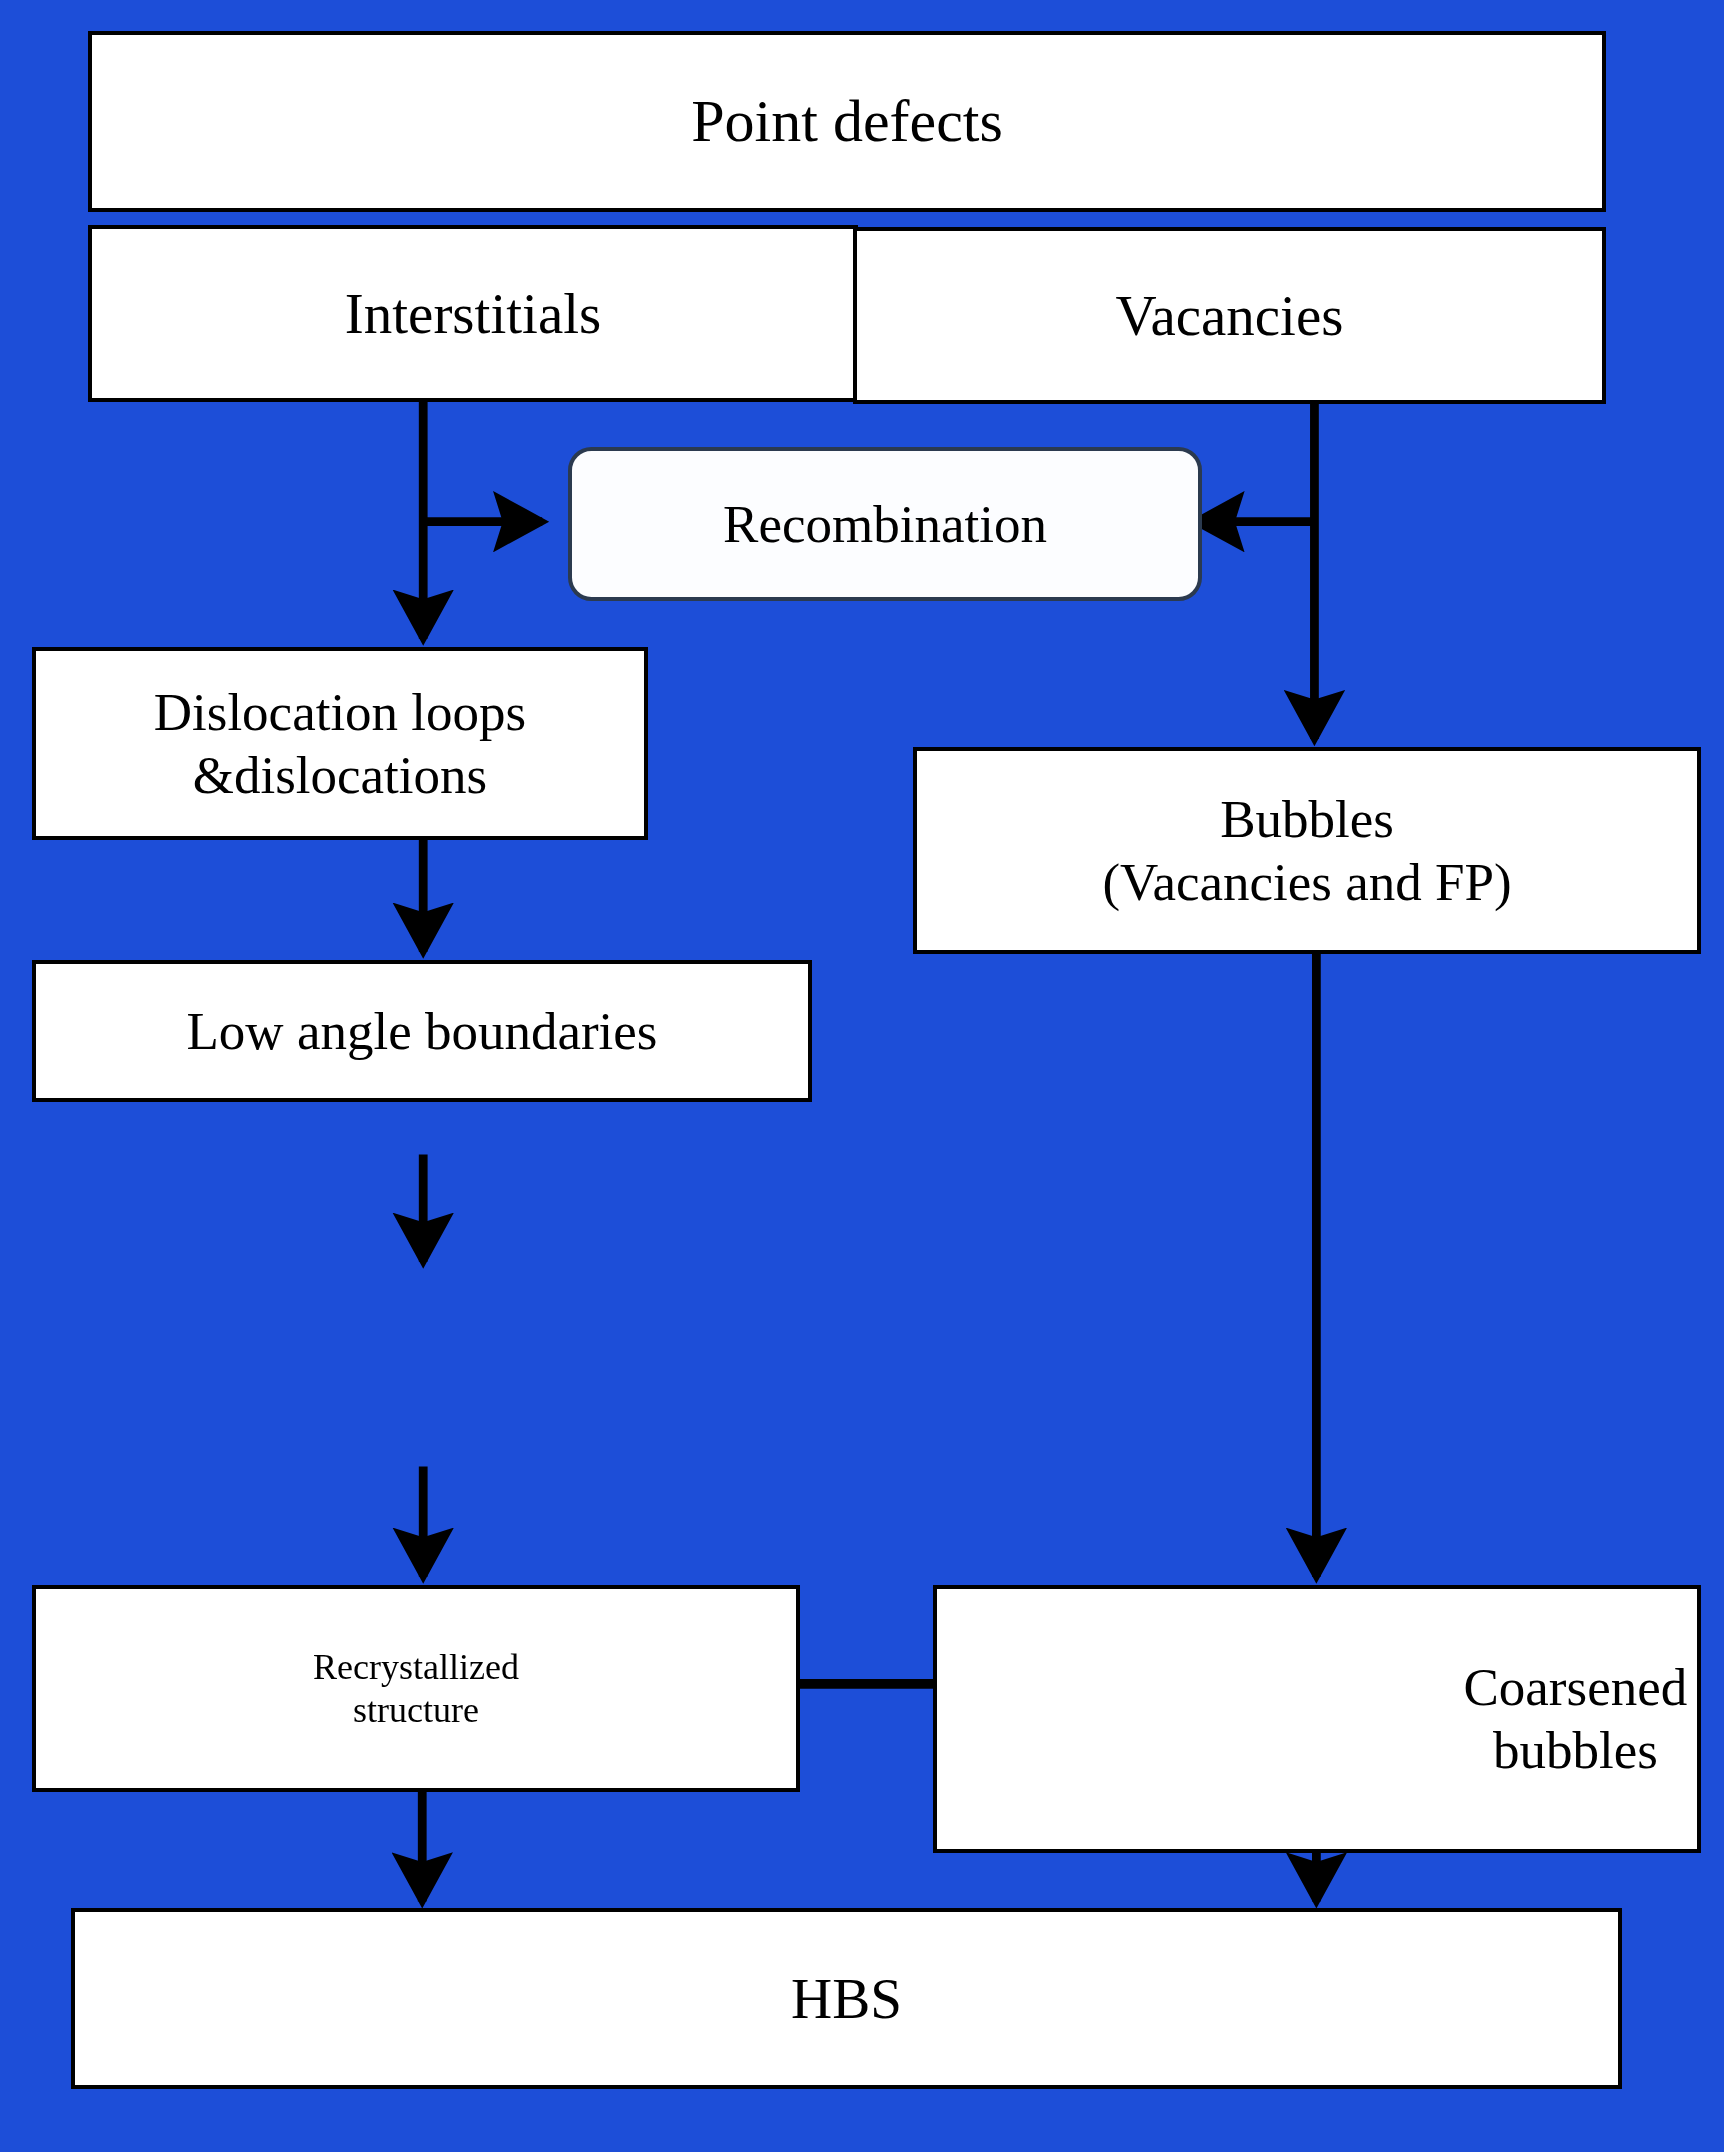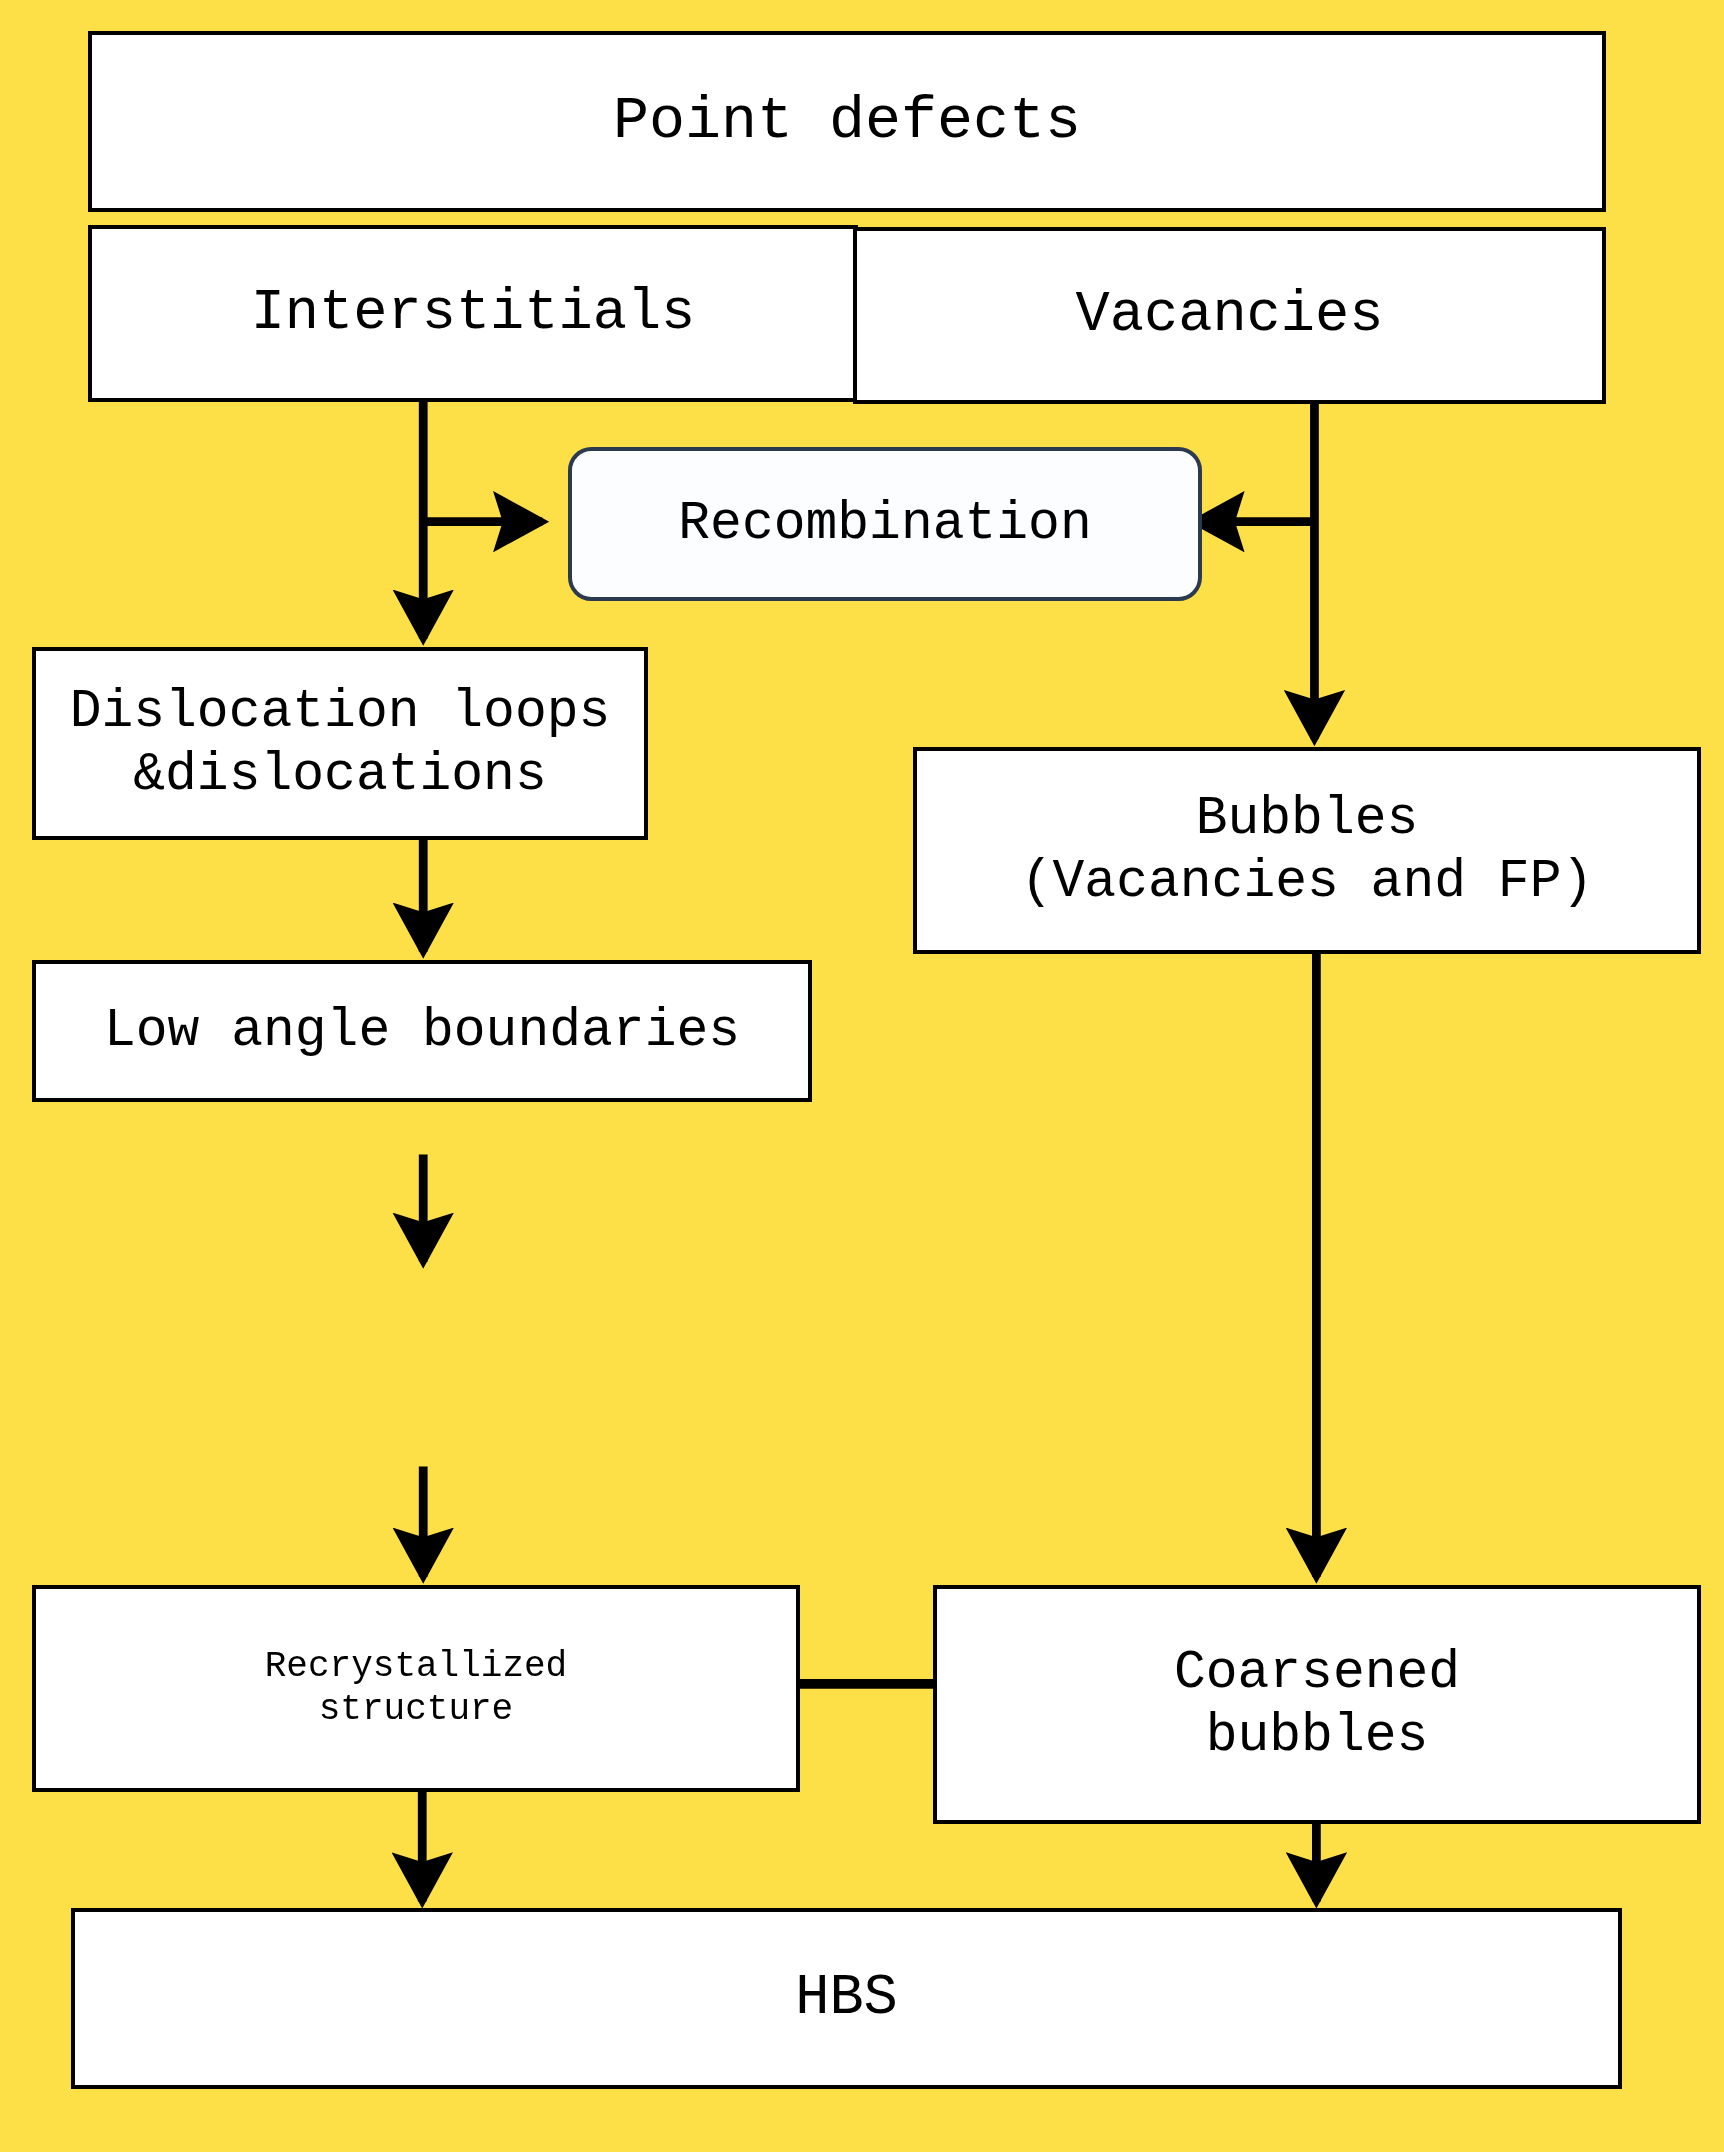--- a/index.html
+++ b/index.html
@@ -4,23 +4,23 @@
 <style>
   html, body {
     margin: 0;
     padding: 0;
     background: #ffffff;
   }
   #stage {
     position: relative;
     width: 1724px;
     height: 2152px;
-    background: #fde047;
+    background: #1d4ed8;
     overflow: hidden;
-    font-family: Liberation Mono, monospace;
+    font-family: Liberation Serif, serif;
   }
   .connector-layer {
     position: absolute;
     left: 0;
     top: 0;
     width: 1724px;
     height: 2152px;
     pointer-events: none;
   }
   .node {
@@ -79,22 +79,23 @@
   }
   #node-sub-divided {
     left: 32px;  top: 1270px; width: 780px; height: 197px;
     font-size: 53px;
   }
   #node-recrystallized {
     left: 32px;  top: 1585px; width: 768px; height: 207px;
     font-size: 36px;
   }
   #node-coarsened {
-    left: 933px; top: 1585px; width: 768px; height: 239px;
-    font-size: 53px;
+    left: 933px; top: 1585px; width: 768px; height: 268px;
+    font-size: 53px;
+    justify-content: flex-end;
   }
   #node-hbs {
     left: 71px;  top: 1908px; width: 1551px; height: 181px;
     font-size: 57px;
   }
 </style>
 </head>
 <body>
 
 <div id="stage">

